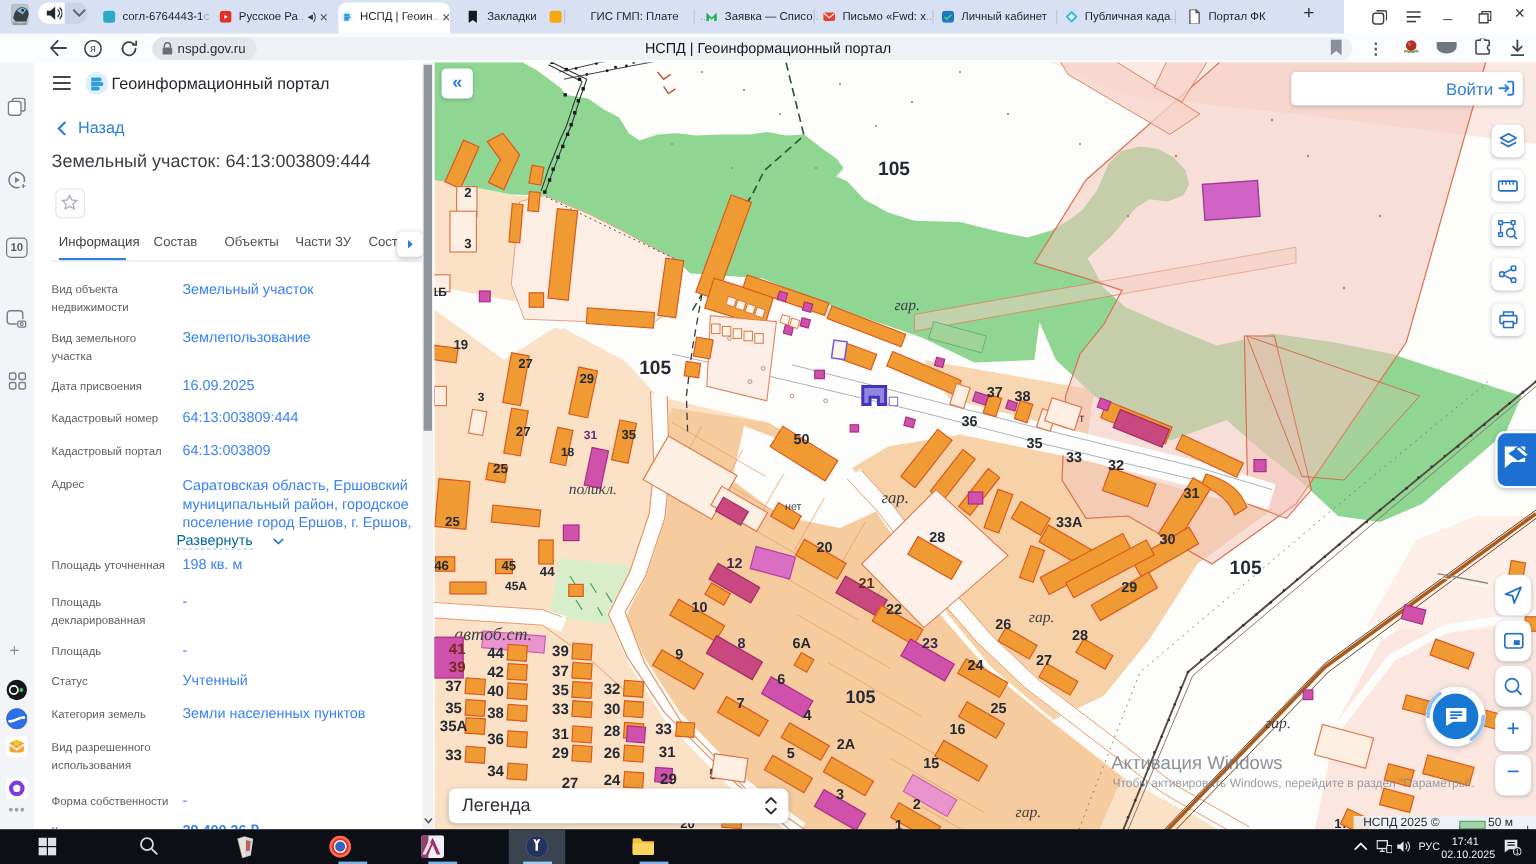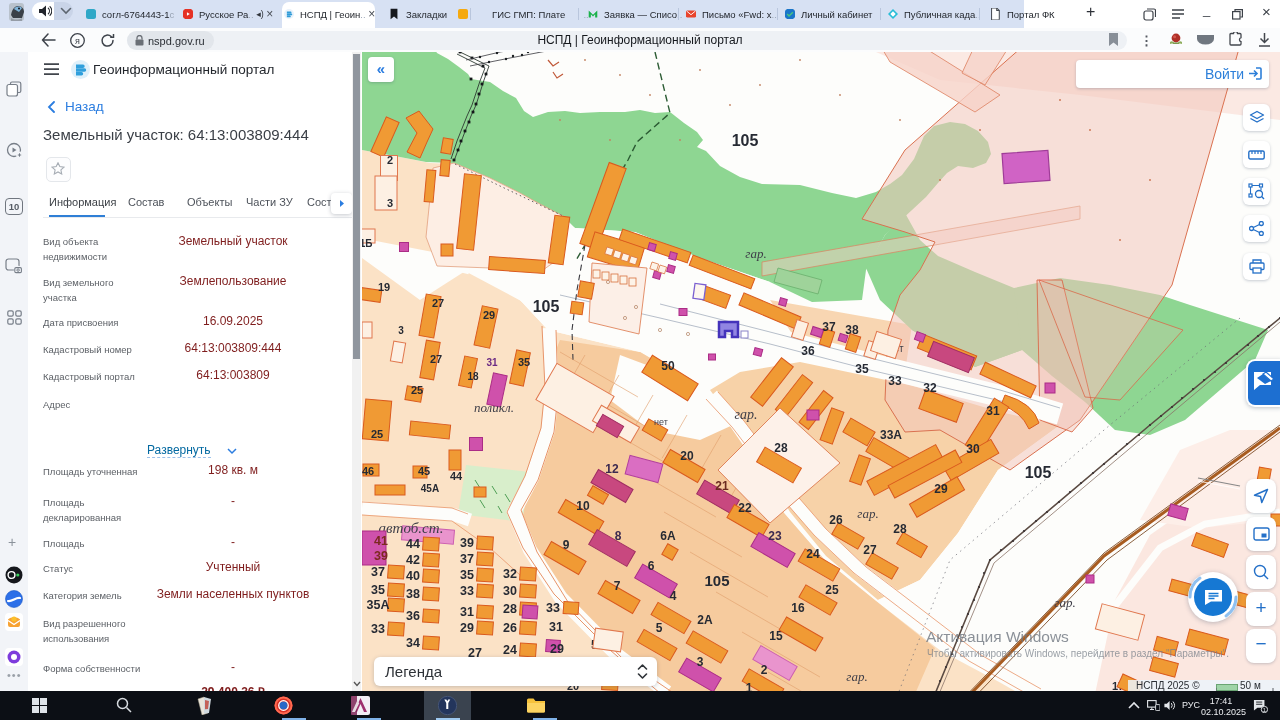--- a/index.html
+++ b/index.html
@@ -1,35 +1,35 @@
 <!DOCTYPE html>
 <html><head><meta charset="utf-8">
 <style>
 html,body{margin:0;padding:0;width:1280px;height:720px;overflow:hidden;font-family:"Liberation Sans",sans-serif;}
 #stage{position:relative;width:1280px;height:720px;background:#fff;}
 .abs{position:absolute;}
 
-#tabbar{left:0;top:0;width:1024px;height:28px;background:#d7e1f3;}
+#tabbar{left:0;top:0;width:1120px;height:28px;background:#d7e1f3;}
 #addr{left:0;top:28px;width:1280px;height:24px;background:#fbfcfd;}
 #sidebar{left:0;top:52px;width:28px;height:639px;background:#f2f4f8;}
 #taskbar{left:0;top:691px;width:1280px;height:29px;background:#0c0f15;}
 .tab{position:absolute;top:0;height:28px;display:flex;align-items:center;font-size:9.5px;color:#1e2228;white-space:nowrap;}
 .tab .fav{width:10px;height:10px;margin-right:6px;border-radius:2.5px;flex:0 0 auto;}
 .tabsep{position:absolute;top:8px;width:1px;height:12px;background:#b9c6dd;}
 .activetab{position:absolute;left:282px;top:2px;width:93px;height:26px;background:#fff;border-radius:7px 7px 0 0;}
 .ctlico{position:absolute;top:6px;color:#3c4148;font-size:13px;line-height:16px;}
 
 #bigpill{position:absolute;left:127px;top:3px;width:1000px;height:19px;border-radius:10px;background:#eef1f5;}
 #urlchip{position:absolute;left:127px;top:3px;width:87px;height:19px;border-radius:10px;background:#e2e6eb;display:flex;align-items:center;font-size:11px;color:#2a2e34;}
 #pagetitle{position:absolute;left:340px;top:3px;width:600px;text-align:center;font-size:12px;color:#15181d;line-height:19px;}
 .addrico{position:absolute;top:3px;color:#43474e;font-size:13px;line-height:19px;}
 
 #panel{left:28px;top:52px;width:334px;height:639px;background:#fff;overflow:hidden;}
 #panel .lbl{position:absolute;left:15px;width:100px;font-size:9.5px;color:#5c6066;line-height:15px;}
-#panel .val{position:absolute;left:103px;width:204px;font-size:12px;color:#7f1d1d;line-height:15.5px;text-align:center;}
+#panel .val{position:absolute;left:124px;width:204px;font-size:12px;color:#3b82f6;line-height:15.5px;}
 #ptabs span{font-size:11px;color:#4d525a;position:absolute;top:0;}
 
 #sbtrack{position:absolute;left:324px;top:0px;width:9px;height:639px;background:#f1f1f1;}
 #sbthumb{position:absolute;left:325px;top:2px;width:7px;height:305px;background:#90969e;border-radius:0px;}
 
 .mapbtn{position:absolute;width:27px;height:27px;background:#fff;border-radius:6px;box-shadow:0 1px 3px rgba(40,60,90,.25);display:flex;align-items:center;justify-content:center;}
 .mapbtn svg{display:block;}
 </style></head>
 <body>
 <div id="stage">
@@ -772,20 +772,21 @@
   <div class="val" style="top:182px;">Земельный участок</div>
   <div class="lbl" style="top:223px;">Вид земельного участка</div>
   <div class="val" style="top:222px;">Землепользование</div>
   <div class="lbl" style="top:263px;">Дата присвоения</div>
   <div class="val" style="top:262px;">16.09.2025</div>
   <div class="lbl" style="top:290px;">Кадастровый номер</div>
   <div class="val" style="top:289px;">64:13:003809:444</div>
   <div class="lbl" style="top:317px;">Кадастровый портал</div>
   <div class="val" style="top:316px;">64:13:003809</div>
   <div class="lbl" style="top:345px;">Адрес</div>
+  <div class="val" style="top:345px;">Саратовская область, Ершовский муниципальный район, городское поселение город Ершов, г. Ершов,</div>
   <div class="abs" style="left:119px;top:391px;font-size:12px;color:#0369a1;border-bottom:1px dashed #9cc1ea;">Развернуть</div>
   <svg class="abs" style="left:199px;top:396px" width="10" height="7" viewBox="0 0 10 7">
         <path d="M1 1l4 4 4-4" stroke="#2b7de0" stroke-width="1.5" fill="none"></path>
       </svg>
   <div class="lbl" style="top:412px;">Площадь уточненная</div>
   <div class="val" style="top:411px;">198 кв. м</div>
   <div class="lbl" style="top:443px;">Площадь декларированная</div>
   <div class="val" style="top:442px;">-</div>
   <div class="lbl" style="top:484px;">Площадь</div>
   <div class="val" style="top:483px;">-</div>

